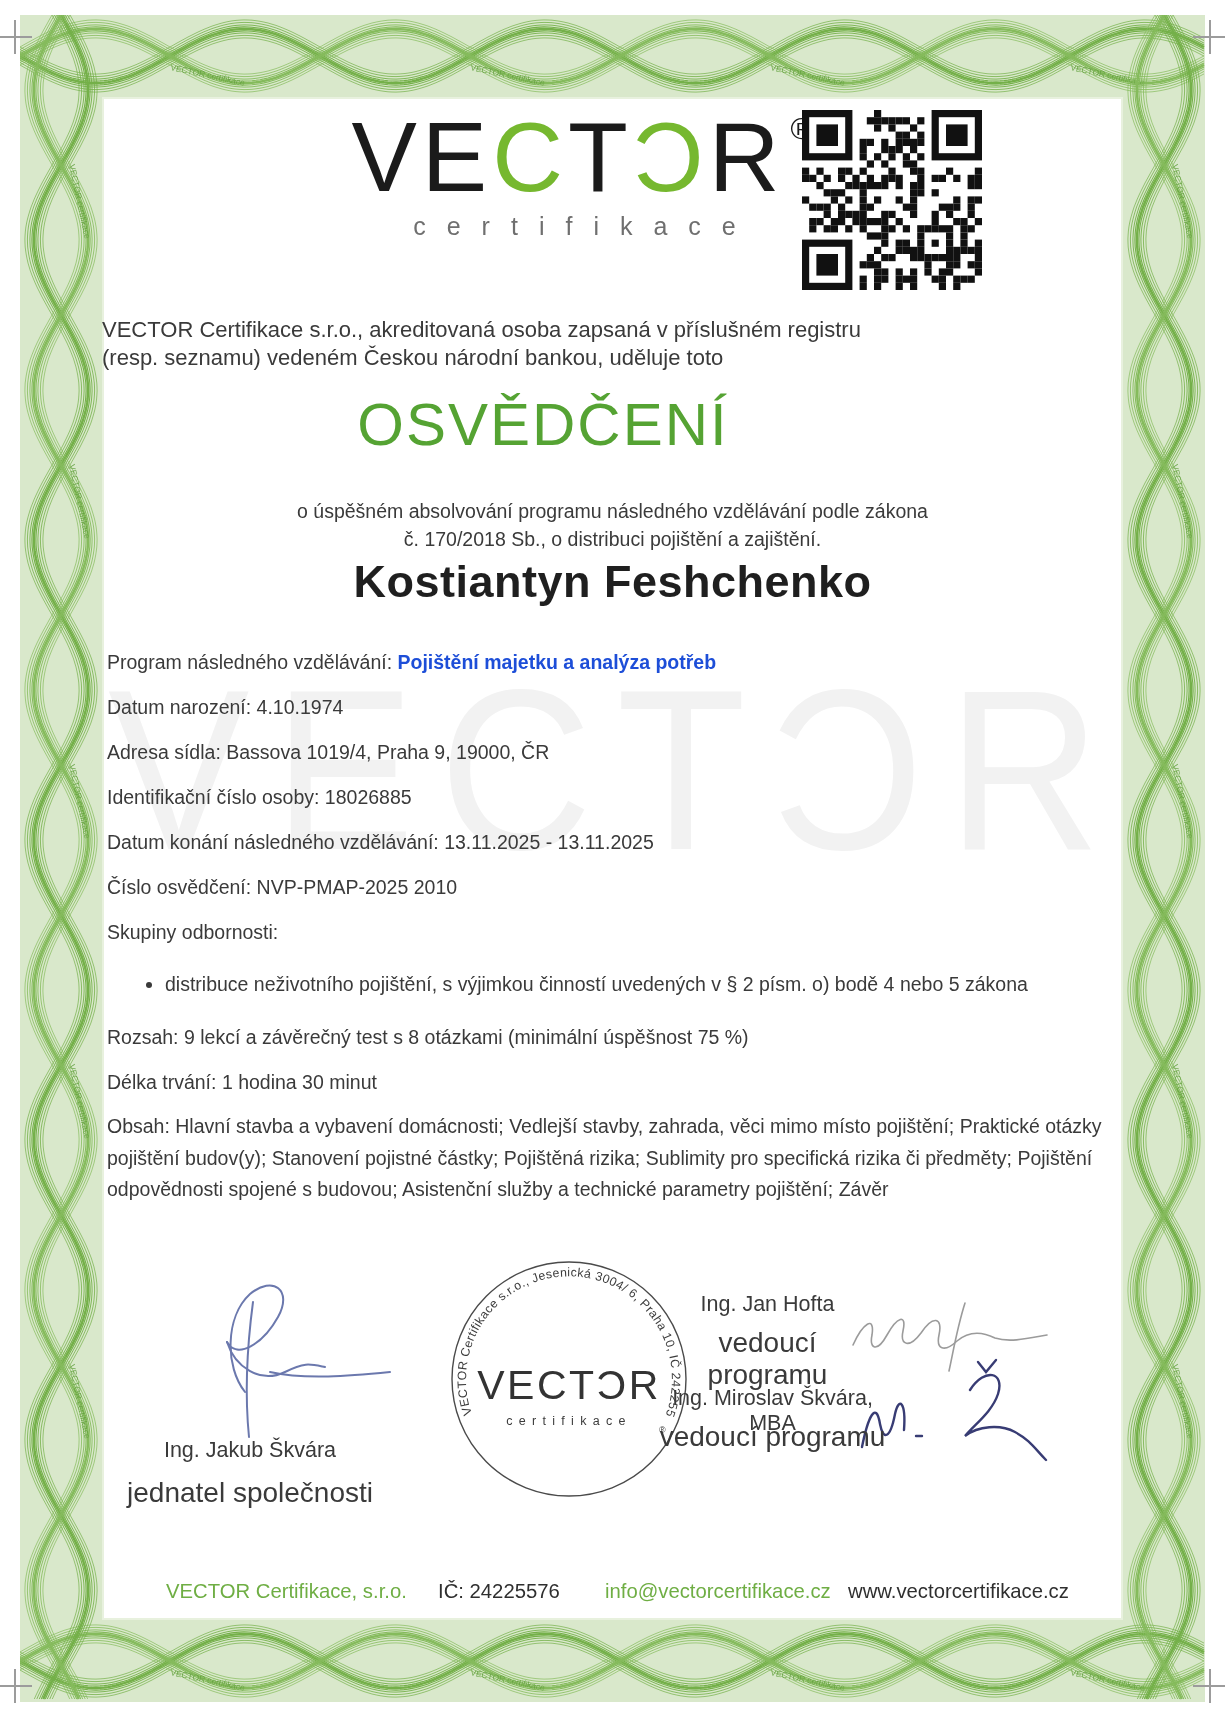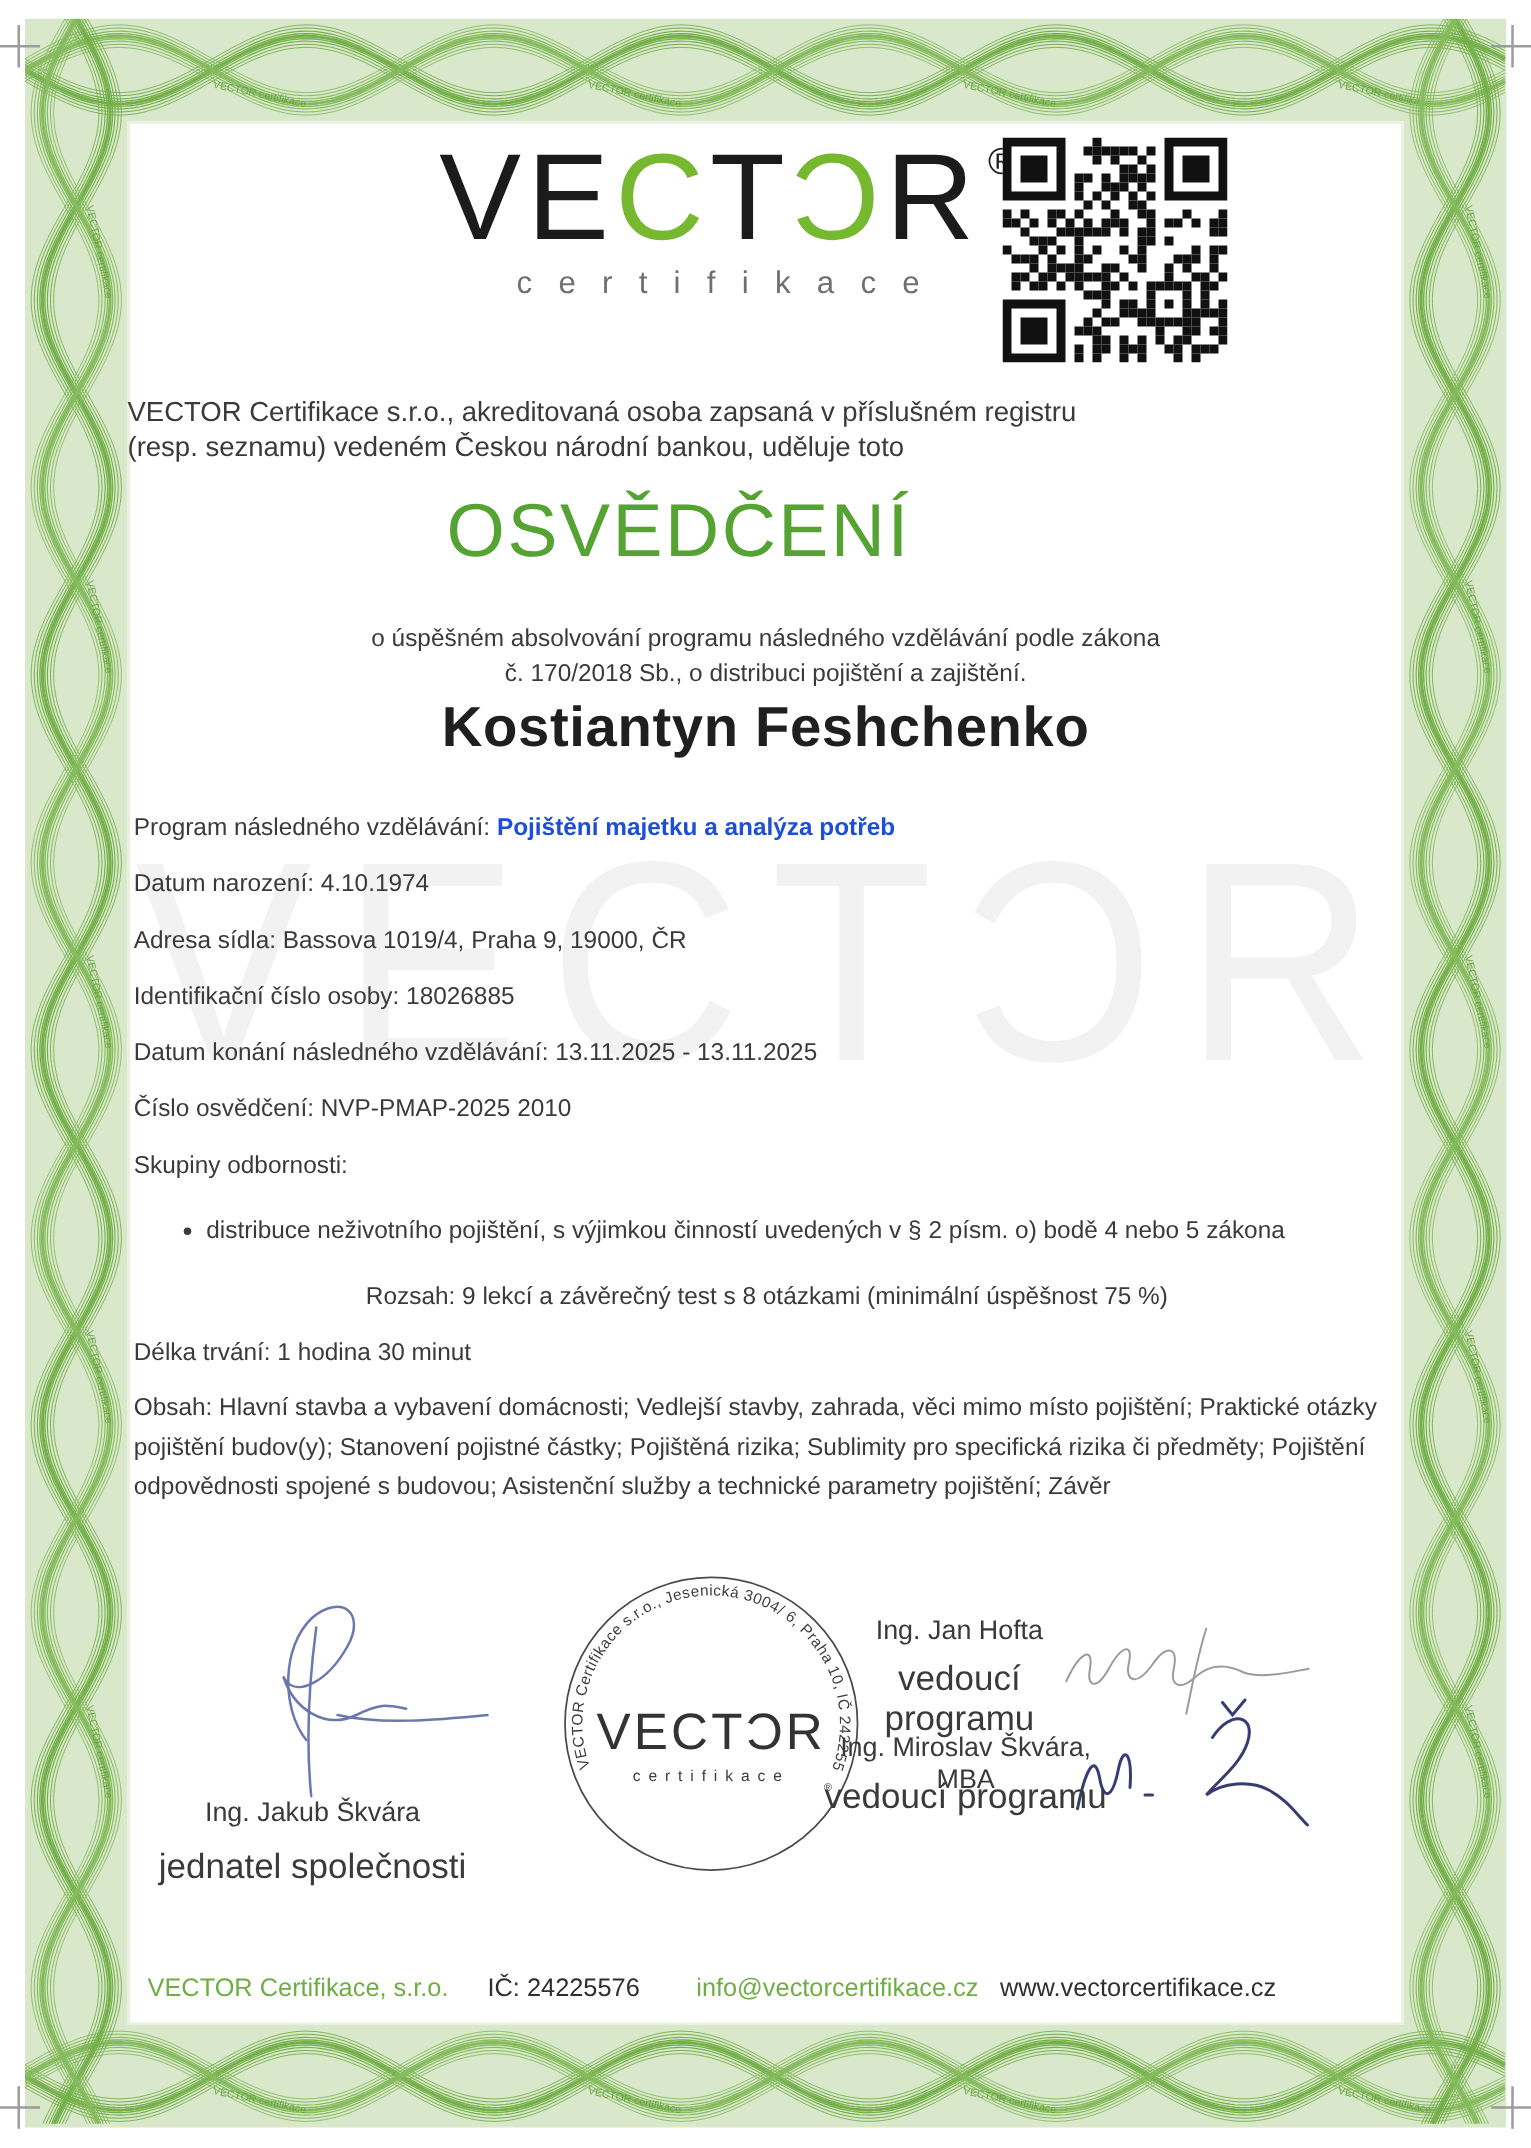--- a/index.html
+++ b/index.html
@@ -50,32 +50,32 @@
 
   .recipient { position:absolute; left:102px; top:556px; width:1021px; text-align:center;
     font-size:45px; font-weight:700; color:#1f1f1f; letter-spacing:.5px; z-index:1; }
 
   .details { position:absolute; left:107px; top:640px; width:1013px; font-size:19.5px;
     color:#3a3a3a; z-index:1; }
   .details .row { line-height:45px; white-space:nowrap; }
   .details .row b { font-weight:700; color:#1d4ed8;margin-top:19px; }
   .details ul { margin:14px 0 8px 0; padding-left:58px; }
   .details li { line-height:30px; }
-  .details .gap { margin-top:16px;text-align:center; }
+  .details .gap { margin-top:16px; }
   .details .content-par { margin-top:6px; line-height:31.5px; }
 
   
   .sig-svg { position:absolute; z-index:1; }
   .sig-name { position:absolute; text-align:center; font-size:21.5px; color:#3a3a3a; z-index:2; }
   .sig-role { position:absolute; text-align:center; font-size:28px; color:#3a3a3a; z-index:2; }
   #seal { position:absolute; left:437px; top:1247px; z-index:1; }
 
   
   .footer { position:absolute; left:0; top:1580px; width:1225px; font-size:20.3px; z-index:2; }
-  .footer span, .footer a { position:absolute; white-space:nowrap; text-decoration:none; }
+  .footer span, .footer a { position:absolute; white-space:nowrap; text-decoration:none;margin-left:48px; }
   .f-company { left:118px; color:#6fae44; }
   .f-ic      { left:390px; color:#2f2f2f; }
   .f-email   { left:557px; color:#6fae44; }
   .f-web     { left:800px; color:#2f2f2f; }
 </style>
 </head>
 <body>
 
 <div class="page">
 

